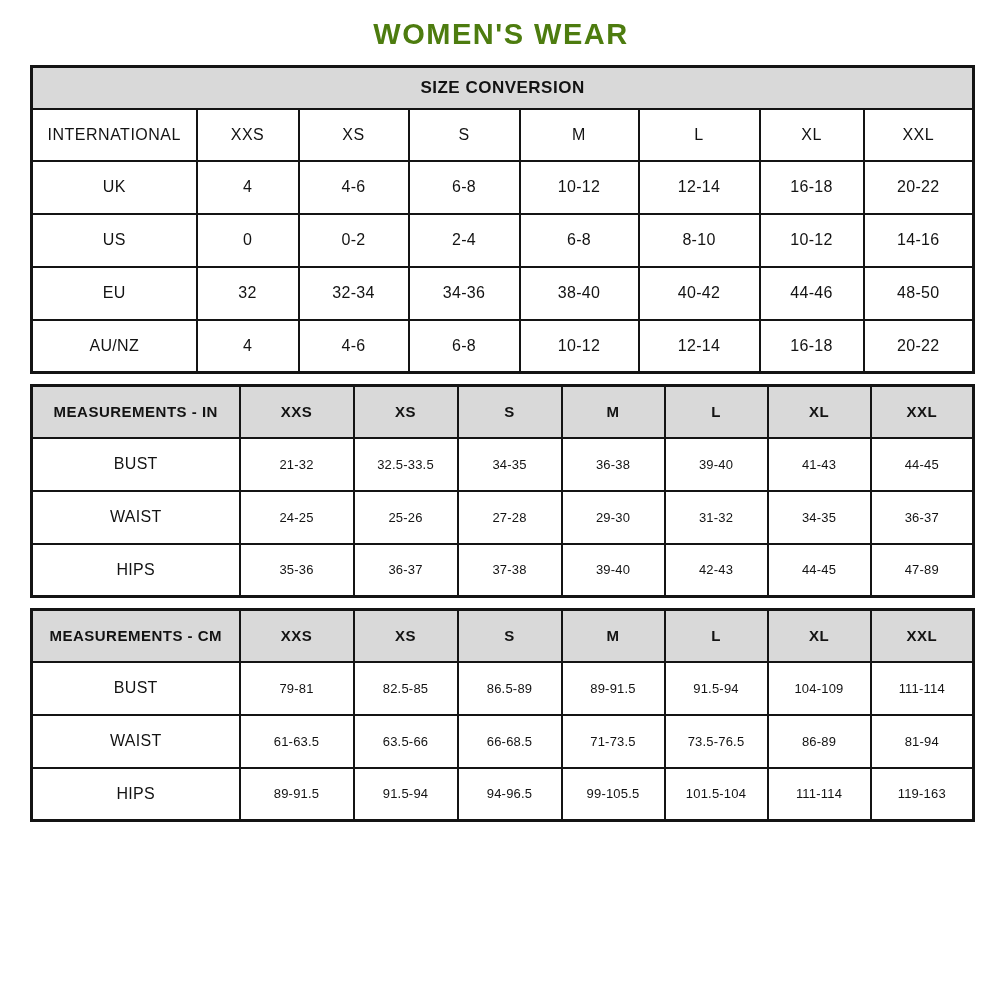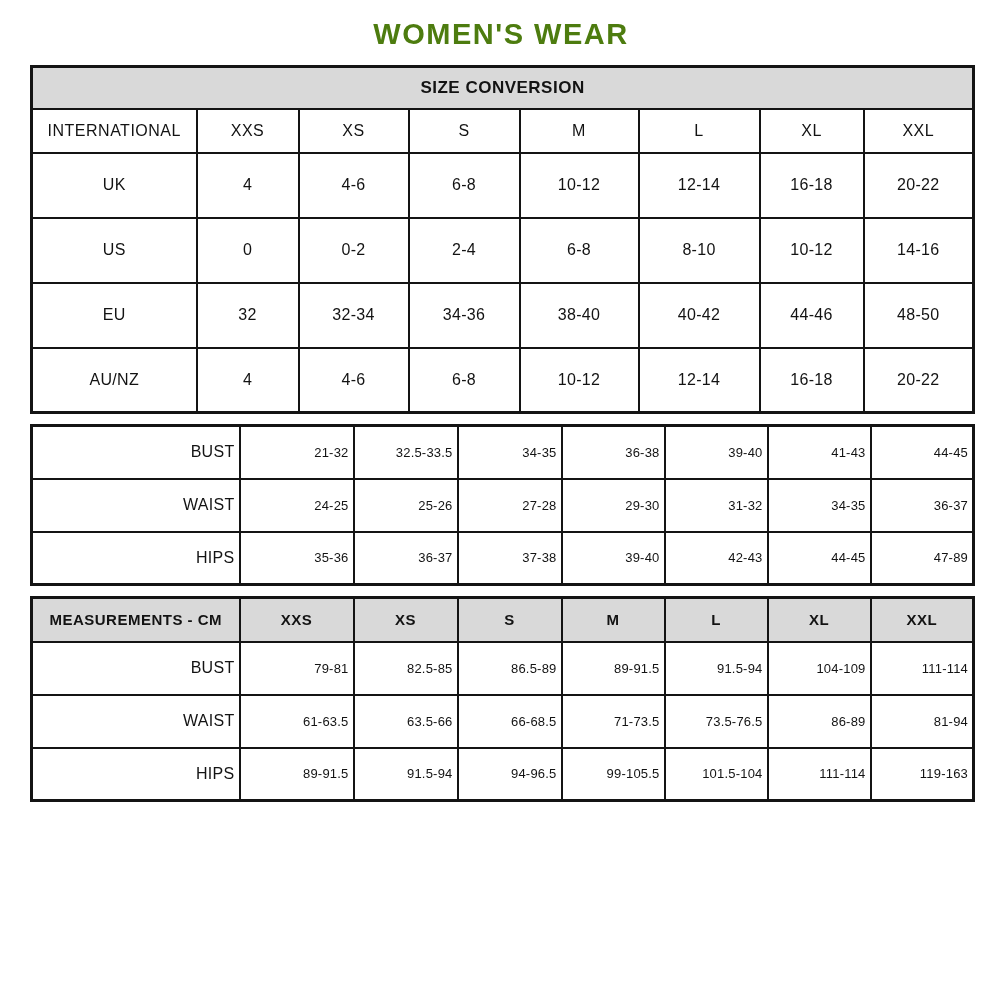--- a/index.html
+++ b/index.html
@@ -42,28 +42,28 @@
   }
   
   .section-title{
     background:var(--header-bg);
     font-weight:700;
     font-size:17px;
     letter-spacing:0.5px;
     height:42px;
   }
   
-  .cols-row td{height:44px;}
+  .cols-row td{height:52px;}
   .cols-row.plain td{background:#ffffff;font-weight:400;font-size:16px;letter-spacing:0.5px;}
   .cols-row.gray td{background:var(--header-bg);font-weight:700;font-size:15px;letter-spacing:0.5px;}
   
-  .t1 .row-label, .t1 .value-cell{height:65px;font-size:16px;letter-spacing:0.3px;}
-  
-  .t23 .row-label{height:53px;font-size:16px;letter-spacing:0.3px;text-align:right;}
-  .t23 .value-cell{height:53px;font-size:13px;letter-spacing:0.2px;text-align:right;}
+  .t1 .row-label, .t1 .value-cell{height:53px;font-size:16px;letter-spacing:0.3px;}
+  
+  .t23 .row-label{height:53px;font-size:16px;letter-spacing:0.3px;}
+  .t23 .value-cell{height:53px;font-size:13px;letter-spacing:0.2px;}
 </style>
 </head>
 <body>
 
 <div class="page">
   <div class="title">WOMEN'S WEAR</div>
 
   <table class="sheet t1">
       <colgroup>
         <col style="width: 165px;">
@@ -137,20 +137,30 @@
         <col style="width: 208px;">
         <col style="width: 114px;">
         <col style="width: 104px;">
         <col style="width: 104px;">
         <col style="width: 103px;">
         <col style="width: 103px;">
         <col style="width: 103px;">
         <col style="width: 103px;">
       </colgroup>
       <tbody>
+        <tr class="cols-row gray">
+          <td class="corner-cell">MEASUREMENTS - IN</td>
+          <td class="size-cell">XXS</td>
+          <td class="size-cell">XS</td>
+          <td class="size-cell">S</td>
+          <td class="size-cell">M</td>
+          <td class="size-cell">L</td>
+          <td class="size-cell">XL</td>
+          <td class="size-cell">XXL</td>
+        </tr>
         <tr>
           <td class="row-label">BUST</td>
           <td class="value-cell">21-32</td>
           <td class="value-cell">32.5-33.5</td>
           <td class="value-cell">34-35</td>
           <td class="value-cell">36-38</td>
           <td class="value-cell">39-40</td>
           <td class="value-cell">41-43</td>
           <td class="value-cell">44-45</td>
         </tr>

